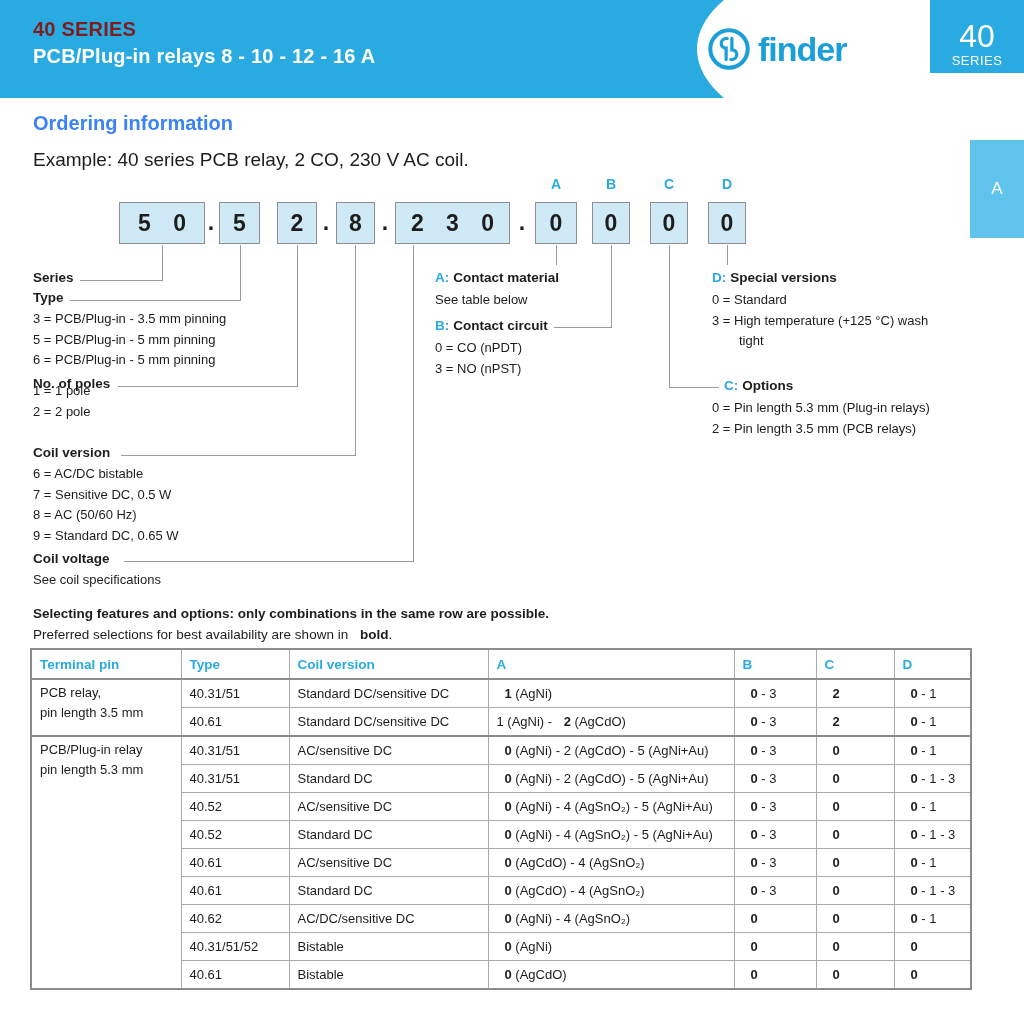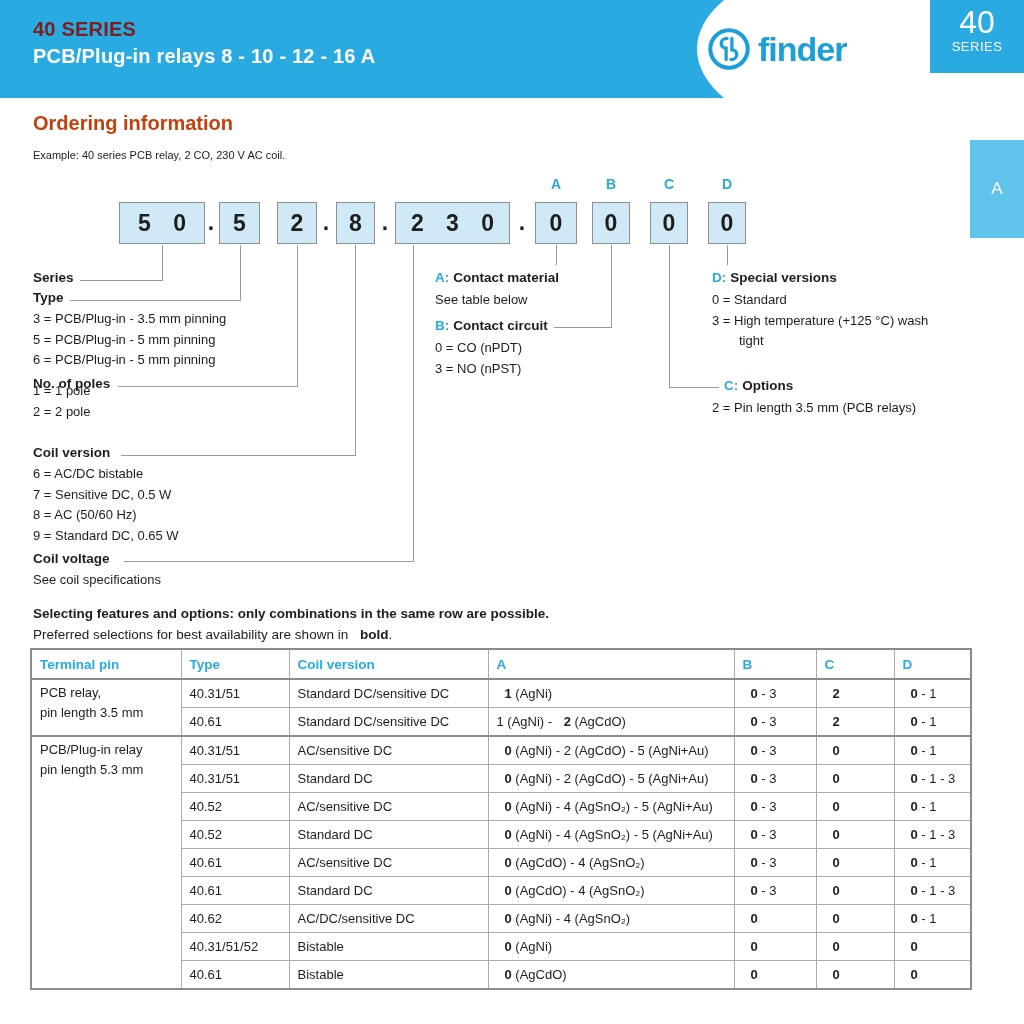--- a/index.html
+++ b/index.html
@@ -12,28 +12,28 @@
   .abs{position:absolute;}
 
   
   .header{left:0;top:0;width:912px;height:98px;background:#29abe2;overflow:hidden;}
   .blob{position:absolute;left:697px;top:-52px;width:430px;height:202px;background:#ffffff;border-radius:50%;}
   .h-title{position:absolute;left:33px;top:18px;color:#7f1d1d;font-size:20px;font-weight:bold;letter-spacing:.2px;}
   .h-sub{position:absolute;left:33px;top:45px;color:#fff;font-size:20px;font-weight:bold;letter-spacing:.2px;}
   .logo{position:absolute;left:706px;top:26px;display:flex;align-items:center;}
   .logo-text{color:#1b9fd9;font-size:34px;font-weight:bold;letter-spacing:-1px;margin-left:6px;}
   .corner{left:930px;top:0;width:94px;height:73px;background:#29abe2;color:#fff;text-align:center;}
-  .corner-num{font-size:32px;line-height:36px;margin-top:4px;font-weight:normal;}
+  .corner-num{font-size:32px;line-height:36px;margin-top:18px;font-weight:normal;}
   .corner-lbl{font-size:13px;letter-spacing:.5px;margin-top:-1px;}
   .side-tab{left:970px;top:140px;width:54px;height:98px;background:#5fc3ec;color:#fff;
     display:flex;align-items:center;justify-content:center;font-size:17px;}
 
   
-  .sec-title{left:33px;top:112px;color:#c2410c;font-size:20px;font-weight:bold;}
-  .example{left:33px;top:149px;font-size:11px;}
+  .sec-title{left:33px;top:112px;color:#3b82f6;font-size:20px;font-weight:bold;}
+  .example{left:33px;top:149px;font-size:19px;}
 
   .codebox{position:absolute;top:202px;height:42px;background:#cfe9f7;border:1px solid #8f8f8f;
     box-sizing:border-box;text-align:center;font-size:23px;font-weight:bold;line-height:40px;
     word-spacing:16px;color:#1d1d1b;}
   .codedot{position:absolute;top:202px;height:42px;line-height:40px;font-size:23px;font-weight:bold;
     width:14px;text-align:center;}
   .codelbl{position:absolute;top:176px;width:24px;text-align:center;color:#29abe2;
     font-size:14px;font-weight:bold;}
 
   .ln{position:absolute;background:#9b9b9b;}
@@ -163,20 +163,21 @@
   <span class="cy">D:</span><span>Special versions</span>
 </div>
 <div class="lg-list wrapcol" style="left:712px;top:290px;width:238px">
     <div class="legend-item">0 = Standard</div>
     <div class="legend-item">3 = High temperature (+125 °C) wash tight</div>
   </div>
 <div class="lg-head" style="left:724px;top:378px">
   <span class="cy">C:</span><span>Options</span>
 </div>
 <div class="lg-list" style="left:712px;top:398px">
+    <div class="legend-item">0 = Pin length 5.3 mm (Plug-in relays)</div>
     <div class="legend-item">2 = Pin length 3.5 mm (PCB relays)</div>
   </div>
 
 <div class="abs note1">Selecting features and options: only combinations in the same row are possible.</div>
 <div class="abs note2">Preferred selections for best availability are shown in <b>bold</b>.</div>
 
 <div class="abs tblwrap">
   <table>
     <colgroup>
       <col style="width:150px">

